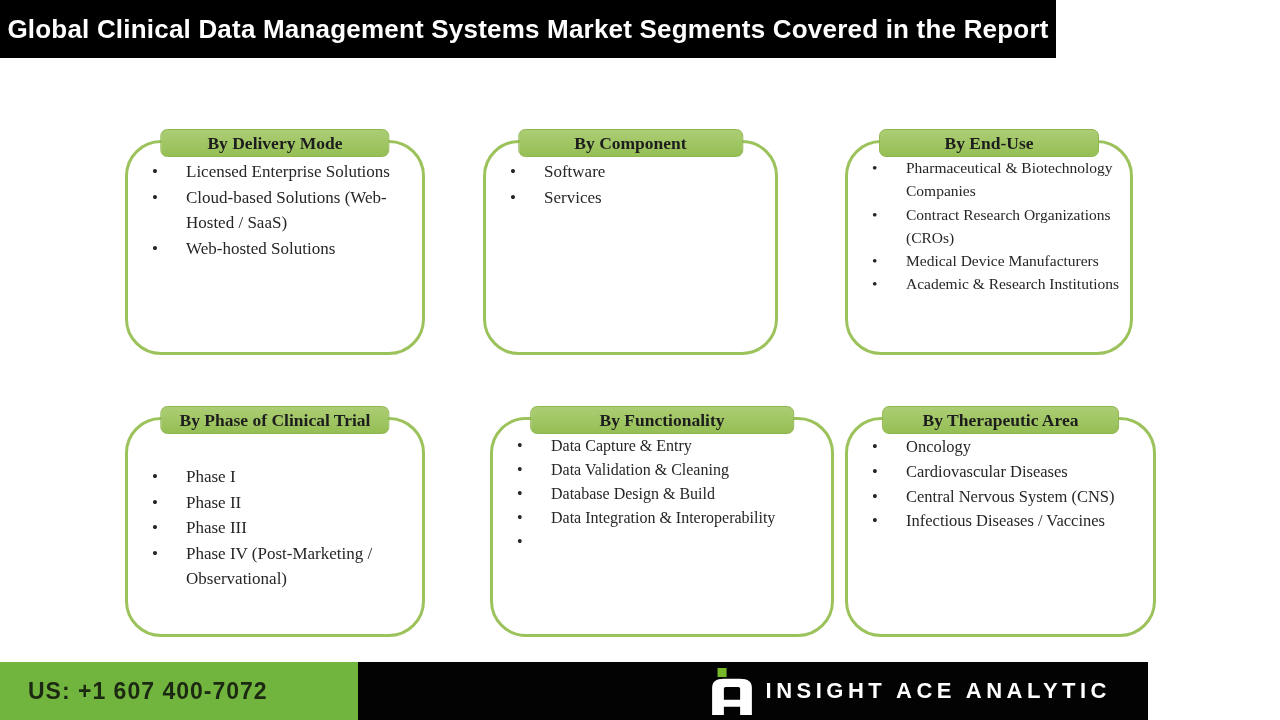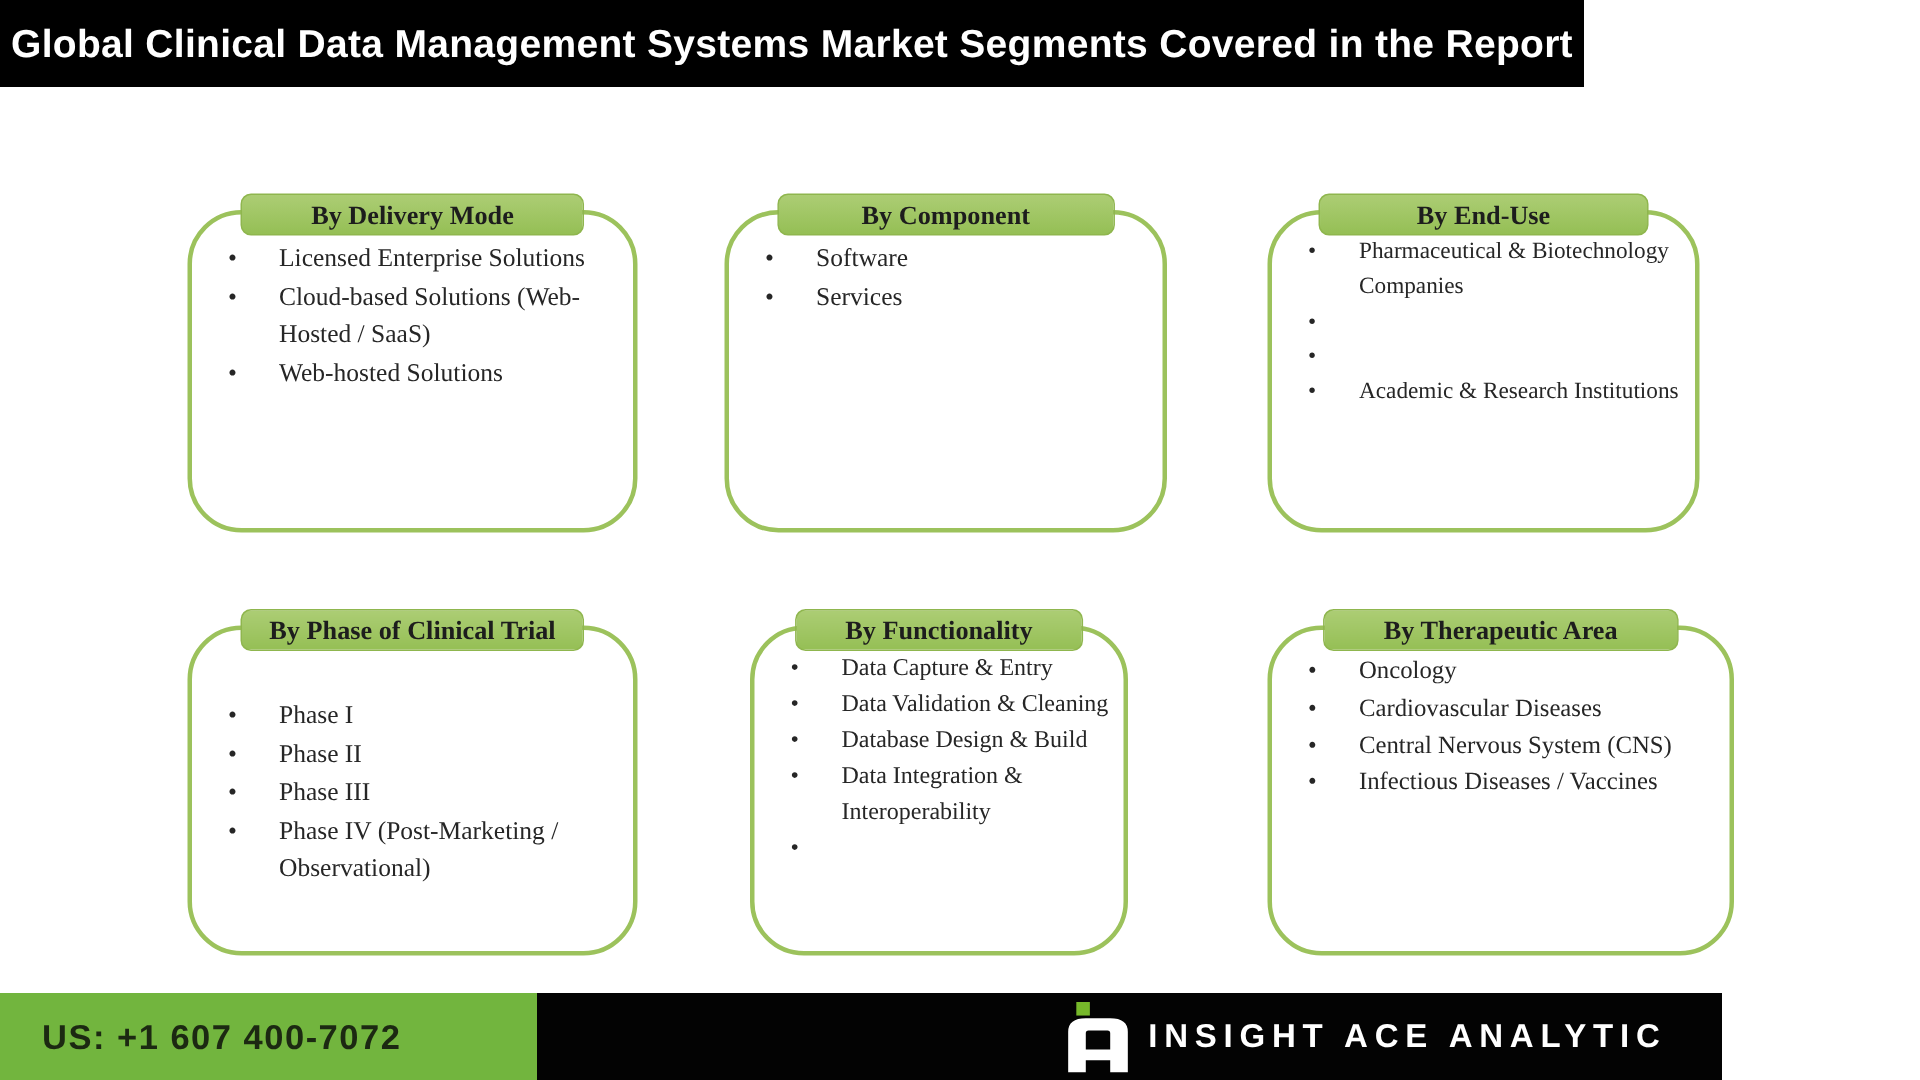--- a/index.html
+++ b/index.html
@@ -30,21 +30,21 @@
     position: absolute;
     border: 3px solid var(--card_border, #9cc25c);
     border-radius: 36px;
     background: #fff;
     box-sizing: border-box;
   }
   .card:nth-child(1) { left: 125px; top: 140px; width: 300px; height: 215px; }
   .card:nth-child(2) { left: 483px; top: 140px; width: 295px; height: 215px; }
   .card:nth-child(3) { left: 845px; top: 140px; width: 288px; height: 215px; }
   .card:nth-child(4) { left: 125px; top: 417px; width: 300px; height: 220px; }
-  .card:nth-child(5) { left: 500px; top: 417px; width: 252px; height: 220px; font-family: Liberation Serif, serif; }
+  .card:nth-child(5) { left: 490px; top: 417px; width: 344px; height: 220px; font-family: Liberation Serif, serif; }
   .card:nth-child(6) { left: 845px; top: 417px; width: 311px; height: 220px; }
 
   .tab {
     position: absolute; top: -14px; left: 50%; transform: translateX(-50%);
     width: 78%;
     background: linear-gradient(var(--tab_bg_top, #accd74), var(--tab_bg_bottom, #95bf55));
     border: 1px solid var(--tab_border, #8fb64e);
     border-radius: 7px;
     text-align: center;
     font-weight: bold; font-size: 17.5px; line-height: 1.28;
@@ -141,23 +141,25 @@
 
   <div class="card">
     <div class="tab">By End-Use</div>
     <ul class="list">
           <li>
             <span class="bullet">•</span>
             <span>Pharmaceutical &amp; Biotechnology Companies</span>
           </li>
           <li>
             <span class="bullet">•</span>
-          </li>
-          <li>
-            <span class="bullet">•</span>
+            <span>Contract Research Organizations (CROs)</span>
+          </li>
+          <li>
+            <span class="bullet">•</span>
+            <span>Medical Device Manufacturers</span>
           </li>
           <li>
             <span class="bullet">•</span>
             <span>Academic &amp; Research Institutions</span>
           </li>
         </ul>
   </div>
 
   <div class="card">
     <div class="tab">By Phase of Clinical Trial</div>

